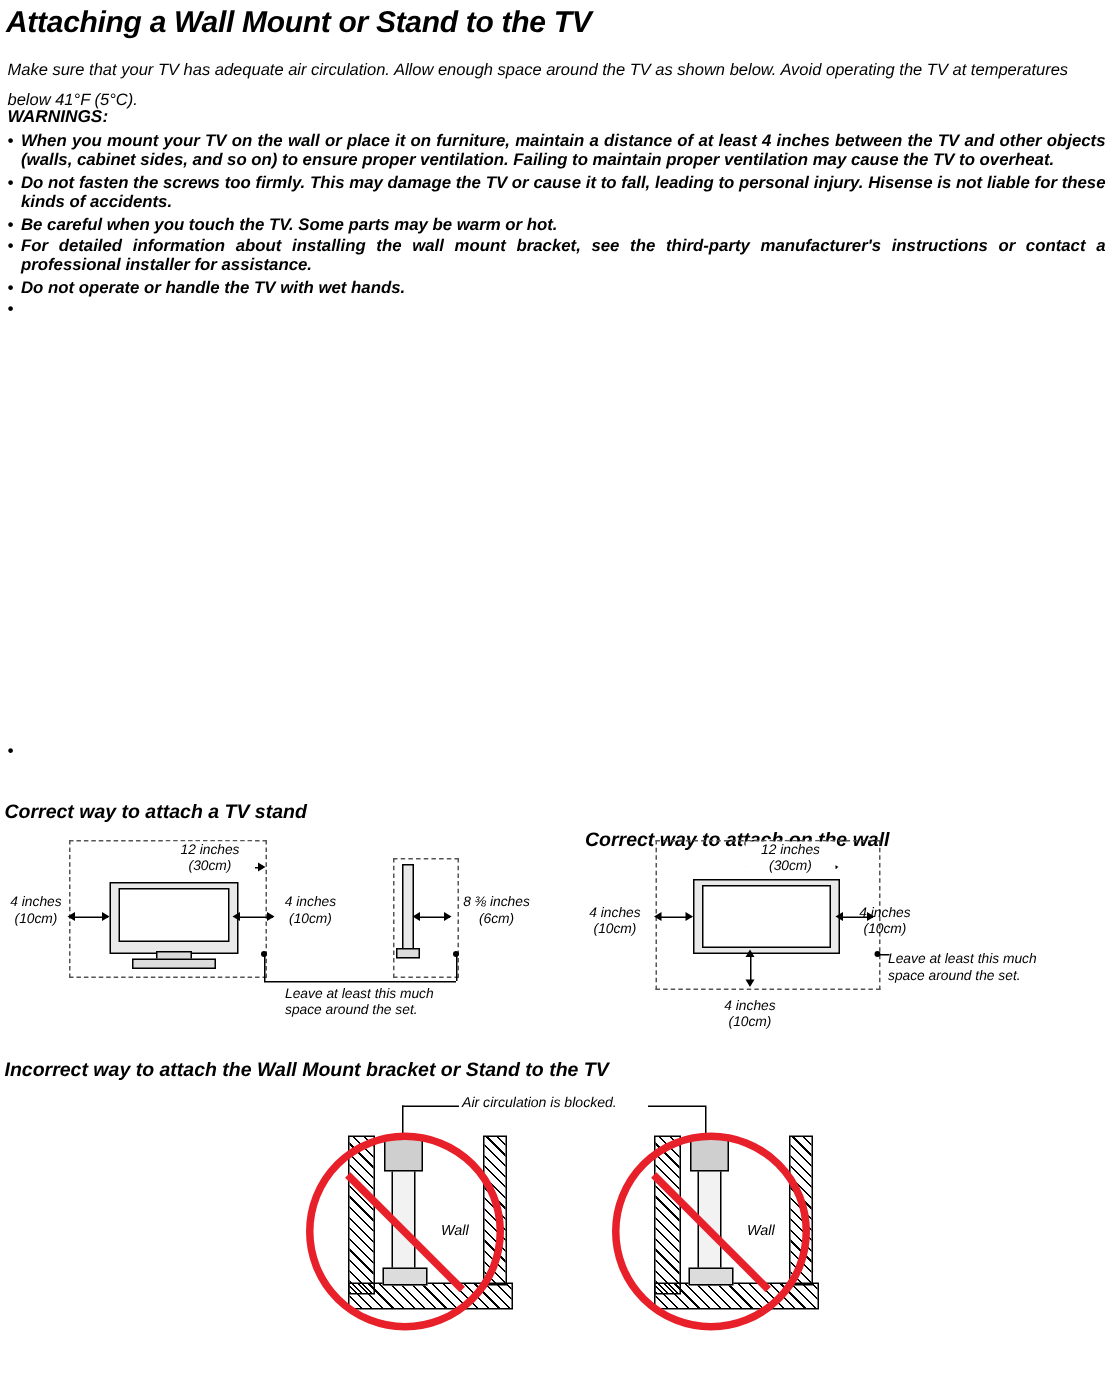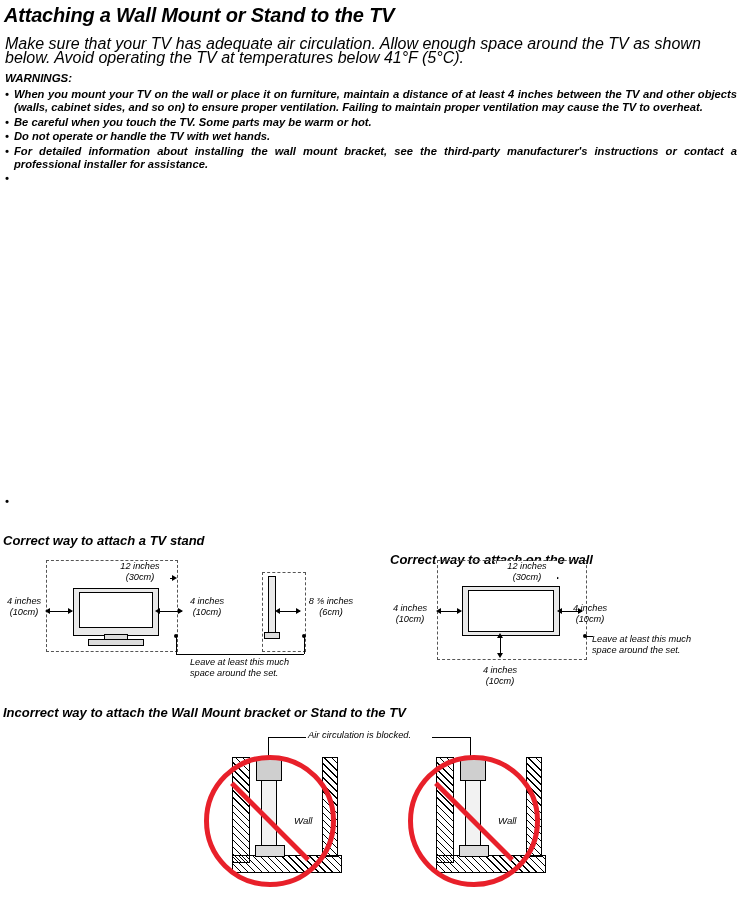--- a/index.html
+++ b/index.html
@@ -28,22 +28,22 @@
     top: 4px;
     font-size: 20px;
     font-weight: bold;
     letter-spacing: -0.2px;
   }
   .intro {
     position: absolute;
     left: 5px;
     top: 37px;
     width: 730px;
-    font-size: 16px;
-    line-height: 14px;
+    font-size: 11px;
+    line-height: 20px;
   }
   .warnings-label {
     position: absolute;
     left: 5px;
     top: 72px;
     font-size: 11.5px;
     font-weight: bold;
   }
   .bullets {
     position: absolute;
@@ -197,23 +197,24 @@
 <div class="page">
 
   <div class="title">Attaching a Wall Mount or Stand to the TV</div>
 
   <div class="intro">Make sure that your TV has adequate air circulation. Allow enough space around the TV as shown below. Avoid operating the TV at temperatures below 41°F (5°C).</div>
 
   <div class="warnings-label">WARNINGS:</div>
 
   <div class="bullets">
     <div class="bullet">When you mount your TV on the wall or place it on furniture, maintain a distance of at least 4 inches between the TV and other objects (walls, cabinet sides, and so on) to ensure proper ventilation. Failing to maintain proper ventilation may cause the TV to overheat.</div>
+    <div class="bullet">Do not fasten the screws too firmly. This may damage the TV or cause it to fall, leading to personal injury. Hisense is not liable for these kinds of accidents.</div>
     <div class="bullet">Be careful when you touch the TV. Some parts may be warm or hot.</div>
+    <div class="bullet">For detailed information about installing the wall mount bracket, see the third-party manufacturer's instructions or contact a professional installer for assistance.</div>
     <div class="bullet">Do not operate or handle the TV with wet hands.</div>
-    <div class="bullet">For detailed information about installing the wall mount bracket, see the third-party manufacturer's instructions or contact a professional installer for assistance.</div>
     <div class="bullet-empty"></div>
   </div>
 
   <div class="bullet-lone">•</div>
 
   <div class="sec-head" id="head-stand">Correct way to attach a TV stand</div>
 
   <div>
 
     <div class="dash-box" style="left:46px; top:560px; width:130px; height:90px;"></div>

